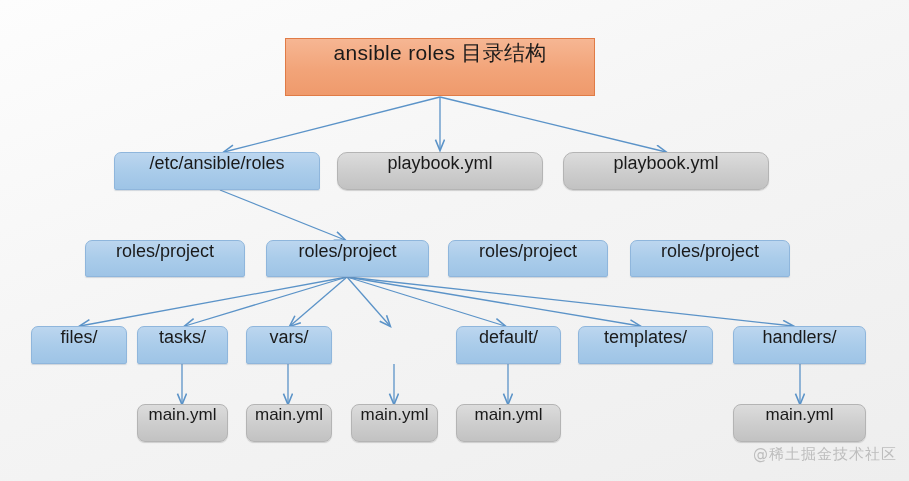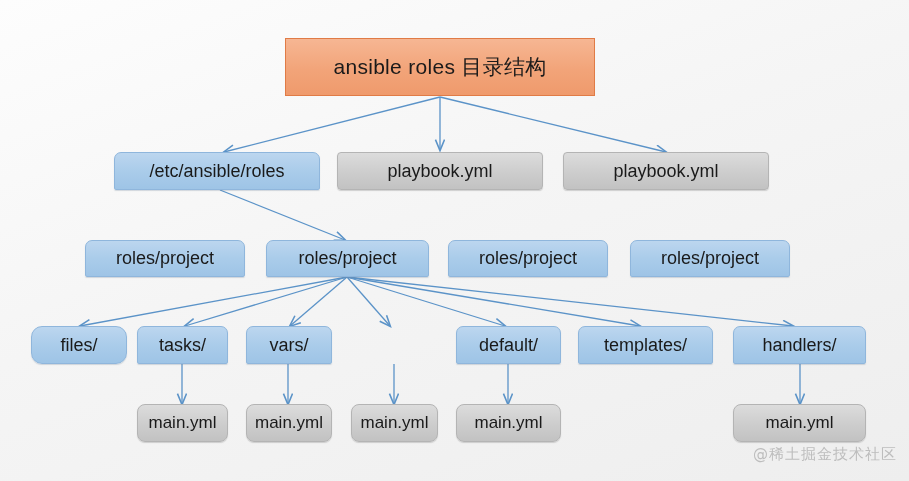--- a/index.html
+++ b/index.html
@@ -19,21 +19,20 @@
     position: absolute;
     left: 0; top: 0;
     width: 909px;
     height: 481px;
     pointer-events: none;
   }
   .node {
     position: absolute;
     box-sizing: border-box;
     display: flex;
-    align-items: center;
     justify-content: center;
     text-align: center;
     color: #1a1a1a;
     white-space: nowrap;
   }
   
   .node.title {
     background: linear-gradient(180deg, #f6b693 0%, #f2a479 55%, #ef9a6c 100%);
     border: 1px solid #e07b46;
     font-size: 21px;
@@ -44,21 +43,21 @@
     background: linear-gradient(180deg, #bcd6ef 0%, #aaccea 50%, #9ec4e6 100%);
     border: 1px solid #8fb6dc;
     border-radius: 7px 7px 2px 2px;
     font-size: 18px;
     box-shadow: 0 1px 1px rgba(120,140,160,0.30);
   }
   
   .node.gray {
     background: linear-gradient(180deg, #dcdcdc 0%, #cecece 50%, #c2c2c2 100%);
     border: 1px solid #b4b4b4;
-    border-radius: 4px;
+    border-radius: 10px;
     font-size: 18px;
     box-shadow: 0 1px 1px rgba(120,120,120,0.30);
   }
   .node.gray.small {
     font-size: 17px;
     border-radius: 8px;
   }
   .watermark {
     position: absolute;
     color: #bdbdbd;
@@ -123,21 +122,21 @@
   <div class="node blue" style="left:266px; top:240px; width:163px; height:37px;">
     <span>roles/project</span>
   </div>
   <div class="node blue" style="left:448px; top:240px; width:160px; height:37px;">
     <span>roles/project</span>
   </div>
   <div class="node blue" style="left:630px; top:240px; width:160px; height:37px;">
     <span>roles/project</span>
   </div>
 
-  <div class="node blue" style="left:31px; top:326px; width:96px; height:38px;border-radius:11px;">
+  <div class="node blue" style="left:31px; top:326px; width:96px; height:38px;">
     <span>files/</span>
   </div>
   <div class="node blue" style="left:246px; top:326px; width:86px; height:38px;">
     <span>vars/</span>
   </div>
   <div class="node blue" style="left:137px; top:326px; width:91px; height:38px;">
     <span>tasks/</span>
   </div>
   <div class="node blue" style="left:578px; top:326px; width:135px; height:38px;">
     <span>templates/</span>

